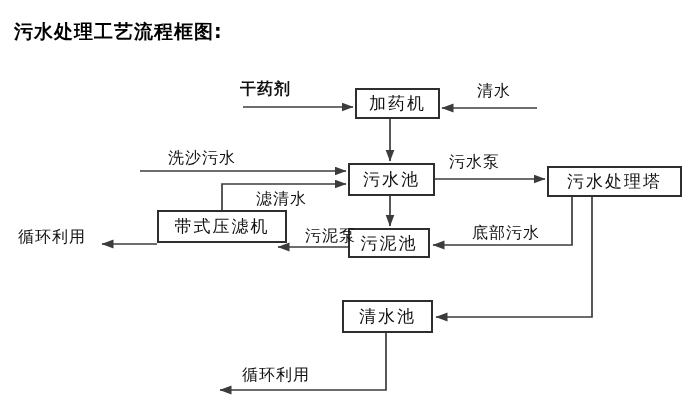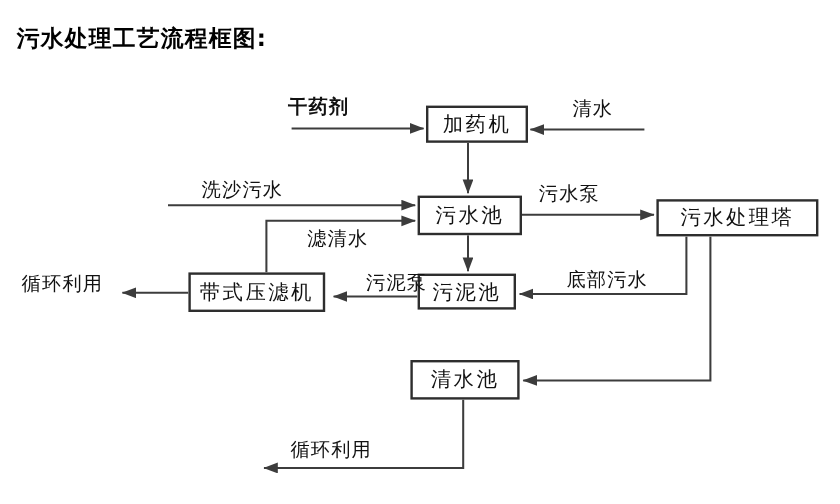--- a/index.html
+++ b/index.html
@@ -51,21 +51,21 @@
     font-size: 16px;
     color: #111111;
     letter-spacing: 1px;
     white-space: nowrap;
   }
   
   .n-dosing   { left: 355px; top:  88px; width:  85px; height: 31px; }
   .n-sewage   { left: 348px; top: 163px; width:  87px; height: 33px; }
   .n-tower    { left: 547px; top: 166px; width: 135px; height: 31px; }
   .n-sludge   { left: 348px; top: 228px; width:  82px; height: 30px; }
-  .n-press    { left: 157px; top: 227px; width: 114px; height: 33px; }
+  .n-press    { left: 157px; top: 210px; width: 130px; height: 33px; }
   .n-clean    { left: 342px; top: 300px; width:  91px; height: 33px; }
   
   .l-dry      { left: 240px; top:  79px; font-weight: bold; }
   .l-clean    { left: 477px; top:  81px; }
   .l-sand     { left: 168px; top: 148px; }
   .l-filtered { left: 256px; top: 189px; }
   .l-spump    { left: 449px; top: 152px; }
   .l-bottom   { left: 472px; top: 223px; }
   .l-mpump    { left: 286px; top: 226px; margin-left: 19px; }
   .l-mudcake  { left:  18px; top: 227px; }

